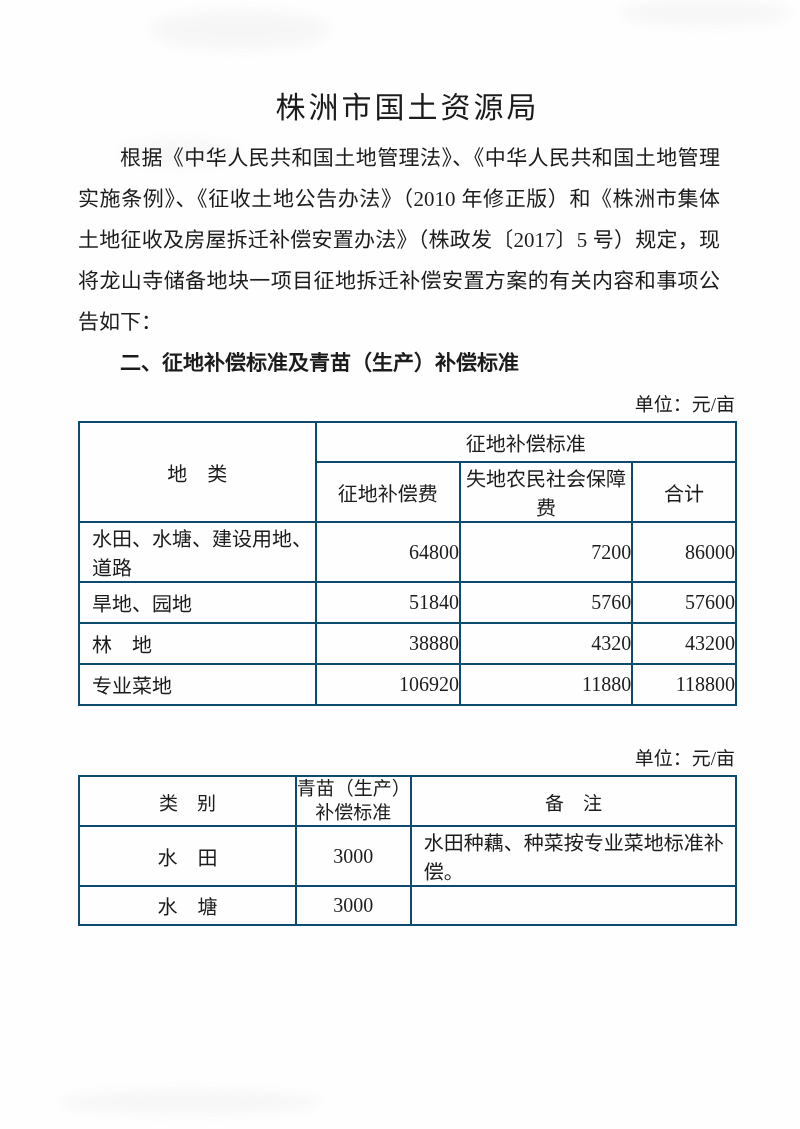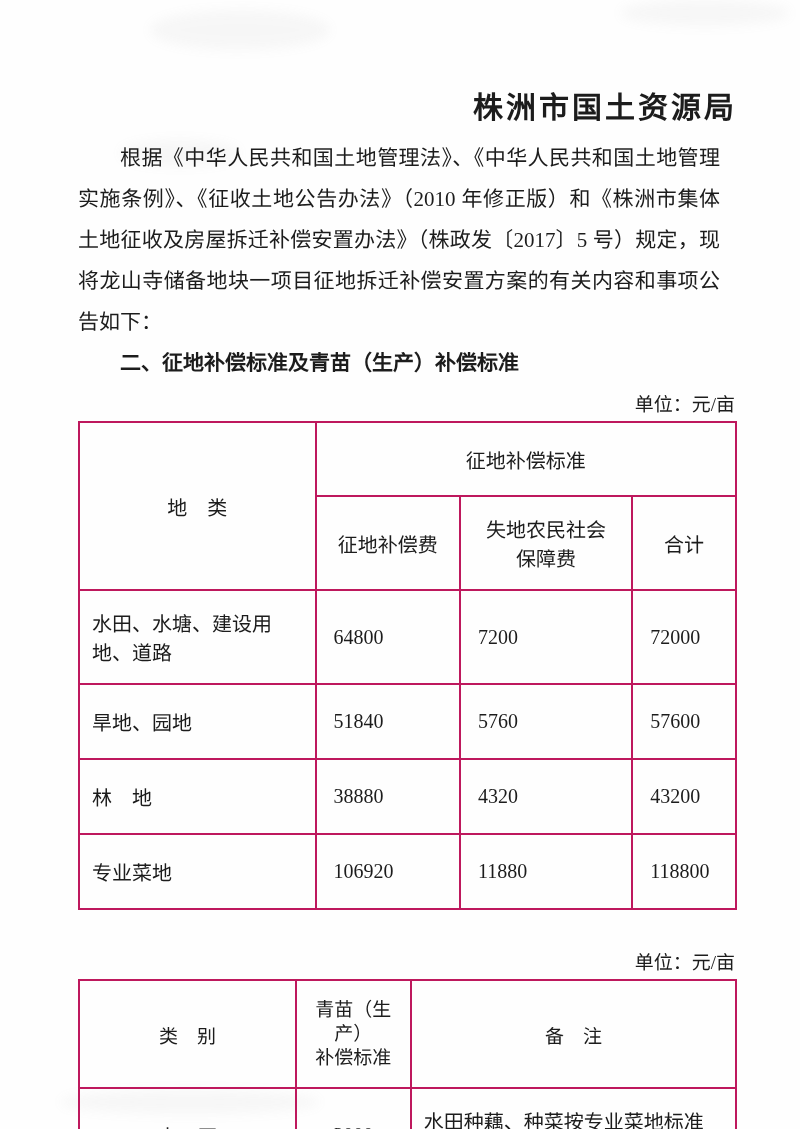--- a/index.html
+++ b/index.html
@@ -33,23 +33,23 @@
 
   .content {
     position: absolute;
     left: 78px;
     top: 0;
     width: 659px;
     padding-top: 88px;
     box-sizing: border-box;
   }
   .org-title {
-    text-align: right;
+    text-align: center;
     font-size: 30px;
-    font-weight: 700;
+    font-weight: 400;
     line-height: 40px;
     letter-spacing: 3px;
   }
   .doc-title {
     text-align: center;
     font-size: 31px;
     font-weight: 700;
     line-height: 44px;
     margin-top: 6px;
     letter-spacing: 2px;
@@ -78,30 +78,30 @@
     padding-right: 2px;
   }
   .unit-label-2 { margin-top: 40px; }
 
   table {
     width: 100%;
     border-collapse: collapse;
     table-layout: fixed;
   }
   td {
-    border: 2px solid #be185d;
+    border: 2px solid #0c4a6e;
     vertical-align: middle;
     font-size: 20px;
-    padding: 17px;
+    padding: 0;
   }
   .t1 .group-head  { height: 38px; text-align: center; }
   .t1 .sub-head    { height: 36px; text-align: center; }
   .t1 .land-head   { text-align: center; }
   .t1 .land-cell   { height: 39px; text-align: left; padding-left: 12px; }
-  .t1 .num-cell    { height: 39px; text-align: left; margin-left: 25px; }
+  .t1 .num-cell    { height: 39px; text-align: right; margin-left: 25px; }
 
   .t2 .head-cell   { height: 48px; text-align: center; font-size: 19px; }
   .t2 .two-line span { display: block; line-height: 24px; }
   .t2 .cat-cell    { height: 37px; text-align: center; }
   .t2 .std-cell    { height: 37px; text-align: center; margin-top: 38px; }
   .t2 .remark-cell { height: 37px; text-align: left; padding-left: 12px; }
 </style>
 </head>
 <body>
 
@@ -140,21 +140,21 @@
         </tr>
         <tr>
           <td class="sub-head">征地补偿费</td>
           <td class="sub-head">失地农民社会保障费</td>
           <td class="sub-head">合计</td>
         </tr>
         <tr>
           <td class="land-cell">水田、水塘、建设用地、道路</td>
           <td class="num-cell">64800</td>
           <td class="num-cell">7200</td>
-          <td class="num-cell">72000</td>
+          <td class="num-cell">86000</td>
         </tr>
         <tr>
           <td class="land-cell">旱地、园地</td>
           <td class="num-cell">51840</td>
           <td class="num-cell">5760</td>
           <td class="num-cell">57600</td>
         </tr>
         <tr>
           <td class="land-cell">林　地</td>
           <td class="num-cell">38880</td>

